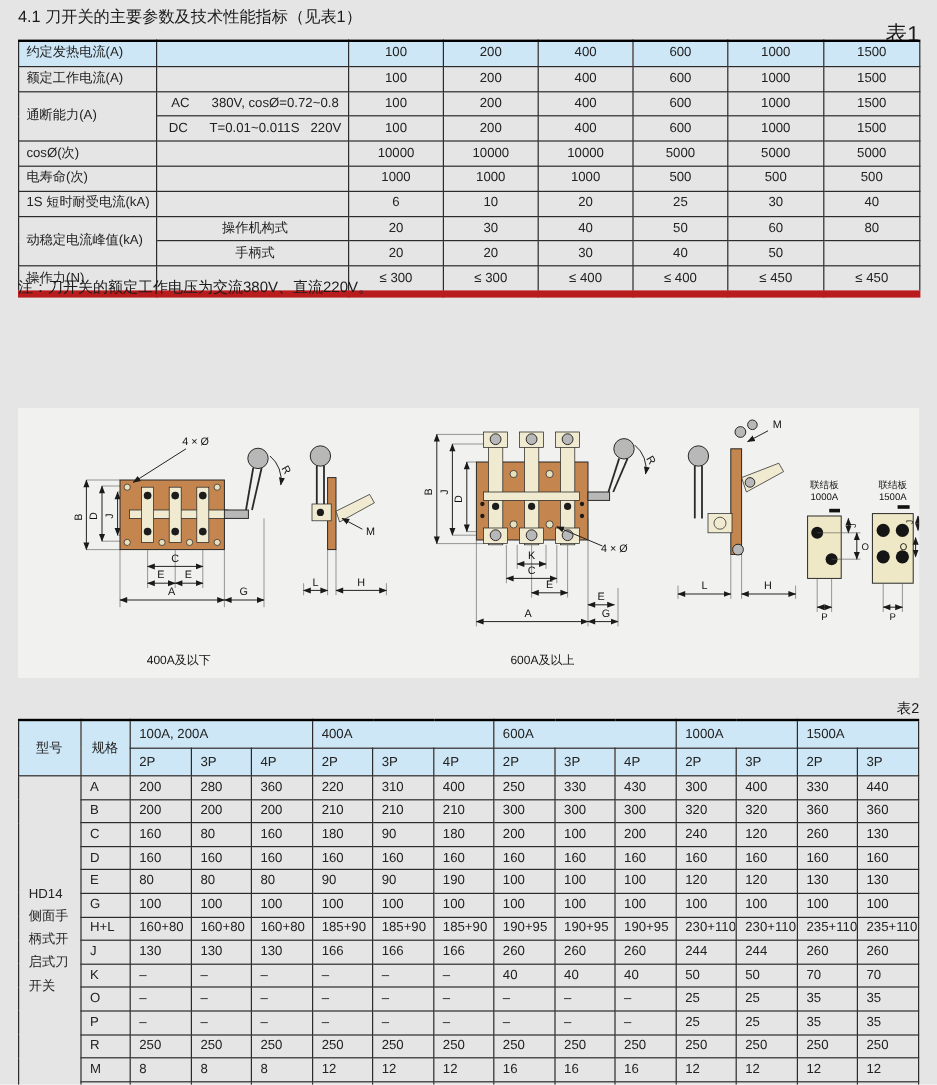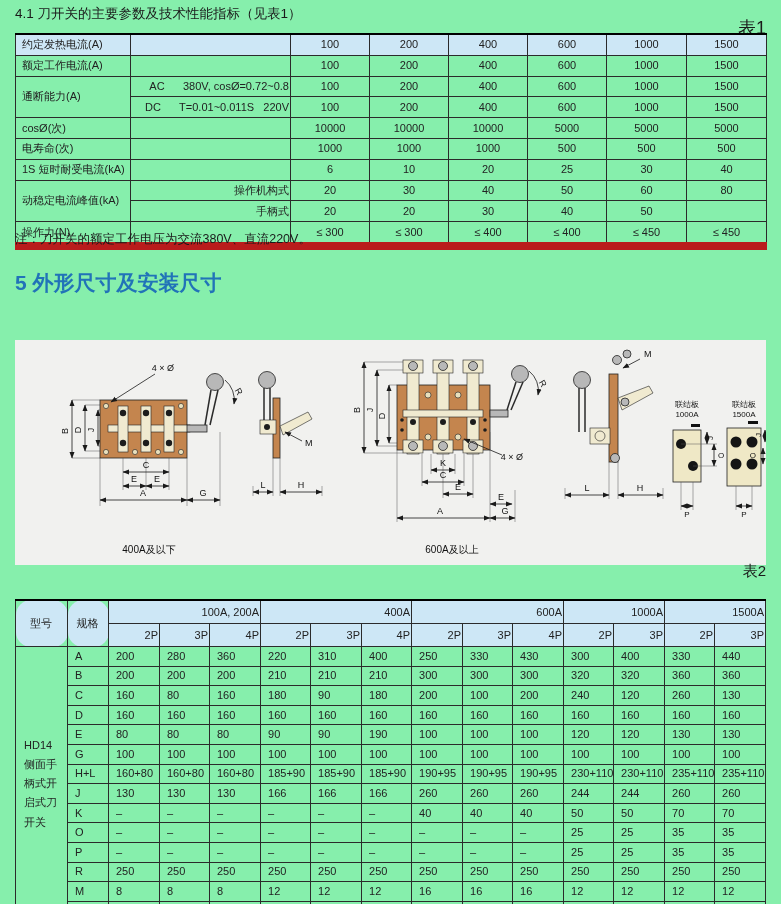--- a/index.html
+++ b/index.html
@@ -1,38 +1,38 @@
 <!DOCTYPE html>
 <html><head>
 <meta charset="utf-8">
 <style>
   html,body{margin:0;padding:0;background:#fff;}
   body{font-family:"Liberation Sans","DejaVu Sans",sans-serif;color:#2a2a2a;}
-  .page{position:relative;width:781px;height:904px;background:#86efac;overflow:hidden;}
+  .page{position:relative;width:781px;height:904px;background:#e5e5e5;overflow:hidden;}
 
   .sec-title{position:absolute;left:15px;top:5px;font-size:13.5px;color:#1a1a1a;}
   .tag1{position:absolute;right:15px;top:16px;font-size:18px;color:#1a1a1a;}
   .note{position:absolute;left:15px;top:231px;font-size:12.5px;color:#1a1a1a;}
   .sec5{position:absolute;left:15px;top:269px;font-size:21px;font-weight:bold;color:#2173b8;}
   .sec51{position:absolute;left:15px;top:308px;font-size:13px;color:#1a1a1a;}
-  .tag2{position:absolute;right:15px;top:562px;font-size:15px;color:#1a1a1a;}
+  .tag2{position:absolute;right:15px;top:582px;font-size:12px;color:#1a1a1a;}
 
   table.t{border-collapse:collapse;table-layout:fixed;font-size:11px;color:#222;}
   table.t td,table.t th{border:1px solid #2b2b2b;overflow:hidden;font-weight:normal;}
-  .t1{position:absolute;left:15px;top:33px;width:751px;border-top:2px solid #000;border-bottom:8px solid #b91c1c;}
+  .t1{position:absolute;left:15px;top:33px;width:751px;border-top:2px solid #000;border-bottom:6px solid #b91c1c;}
   .t1 td{height:17.8px;line-height:17px;white-space:pre;}
   .t1 td.lab{text-align:left;padding-left:6px;}
-  .t1 td.sub{text-align:right;padding-left:5px;}
+  .t1 td.sub{text-align:center;padding-left:5px;}
   .t1 td.sub.ind{}
   .t1 td.val{text-align:center;padding:0 2px;}
   tr.hdr td,tr.hdr th{background:#cde7f6;}
 
   .t2{position:absolute;left:15px;top:599px;width:751px;border-top:2px solid #000;border-bottom:2px solid #000;}
-  .t2 th{height:20px;text-align:right;padding-left:7px;white-space:nowrap;}
-  .t2 th.cth{text-align:center;padding-left:0;border-radius:15px;}
+  .t2 th{height:20px;text-align:left;padding-left:7px;white-space:nowrap;}
+  .t2 th.cth{text-align:center;padding-left:0;}
   .t2 td{height:16.6px;line-height:15px;text-align:left;padding-left:7px;white-space:nowrap;}
   .t2 td.model{white-space:normal;word-break:break-all;line-height:1.75;vertical-align:middle;padding:0 8px;font-size:11px;}
 
   .panel{position:absolute;left:15px;top:340px;width:751px;height:225px;background:#f1f1ef;}
   svg text{font-family:"Liberation Sans","DejaVu Sans",sans-serif;}
   .dim{stroke:#1a1a1a;stroke-width:0.8;fill:none;}
   .ext{stroke:#555;stroke-width:0.5;fill:none;}
   .ldr{stroke:#1a1a1a;stroke-width:0.8;fill:none;}
   .thick{stroke:#2a2a2a;stroke-width:1.5;fill:none;}
   .copper{fill:#c4854e;stroke:#222;stroke-width:0.8;}
@@ -159,21 +159,20 @@
           <td class="val">≤ 300</td>
           <td class="val">≤ 400</td>
           <td class="val">≤ 400</td>
           <td class="val">≤ 450</td>
           <td class="val">≤ 450</td>
         </tr>
       </tbody>
   </table>
 
   <div class="note">注：刀开关的额定工作电压为交流380V、直流220V。</div>
-  <div class="sec5">5 外形尺寸及安装尺寸</div>
 
   <div class="panel">
     <svg width="751" height="225" viewBox="0 0 751 225">
       <defs>
         <marker id="ae" markerWidth="7" markerHeight="7" refX="6" refY="3.5" orient="auto" markerUnits="userSpaceOnUse">
             <path d="M0,1 L6.5,3.5 L0,6 Z" fill="#1a1a1a"></path>
           </marker>
         <marker id="as" markerWidth="7" markerHeight="7" refX="0.5" refY="3.5" orient="auto" markerUnits="userSpaceOnUse">
             <path d="M6.5,1 L0,3.5 L6.5,6 Z" fill="#1a1a1a"></path>
           </marker>

